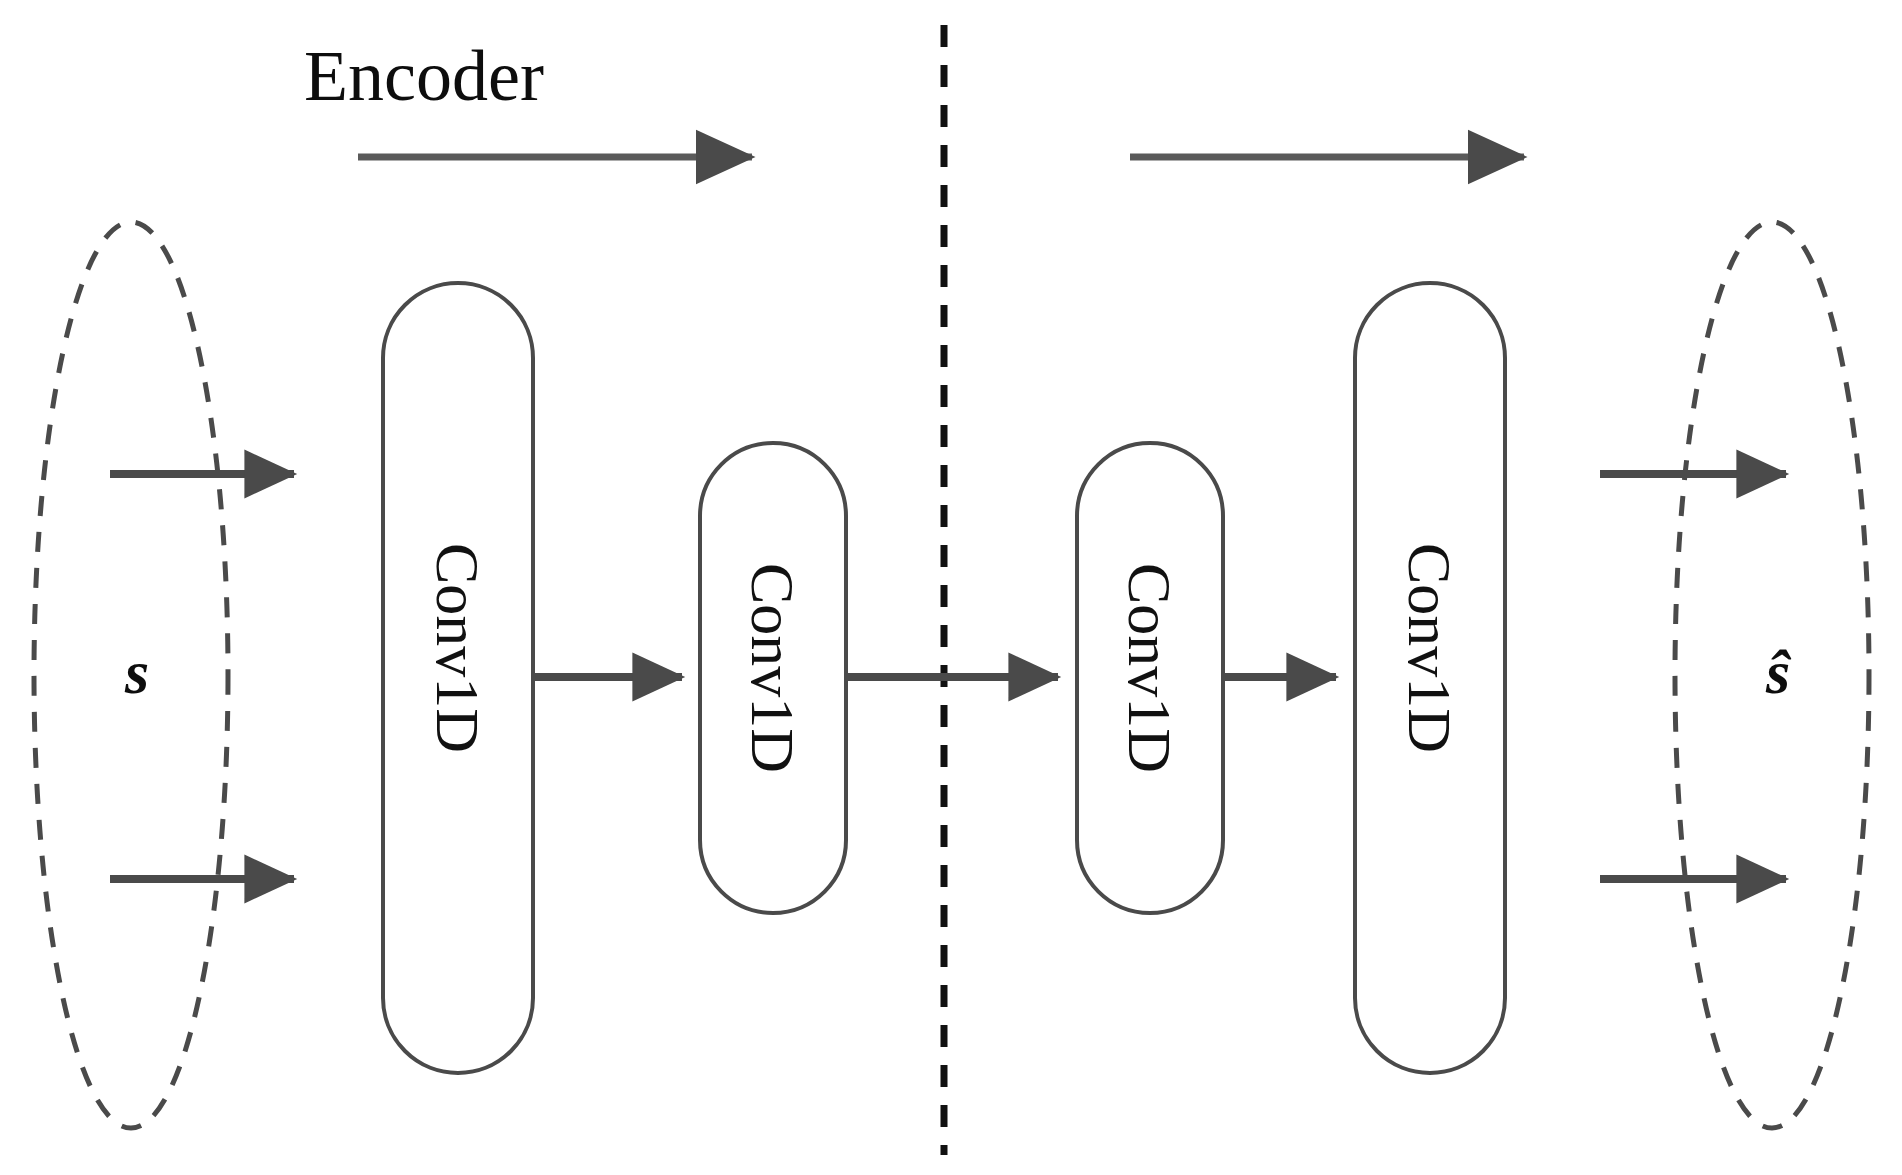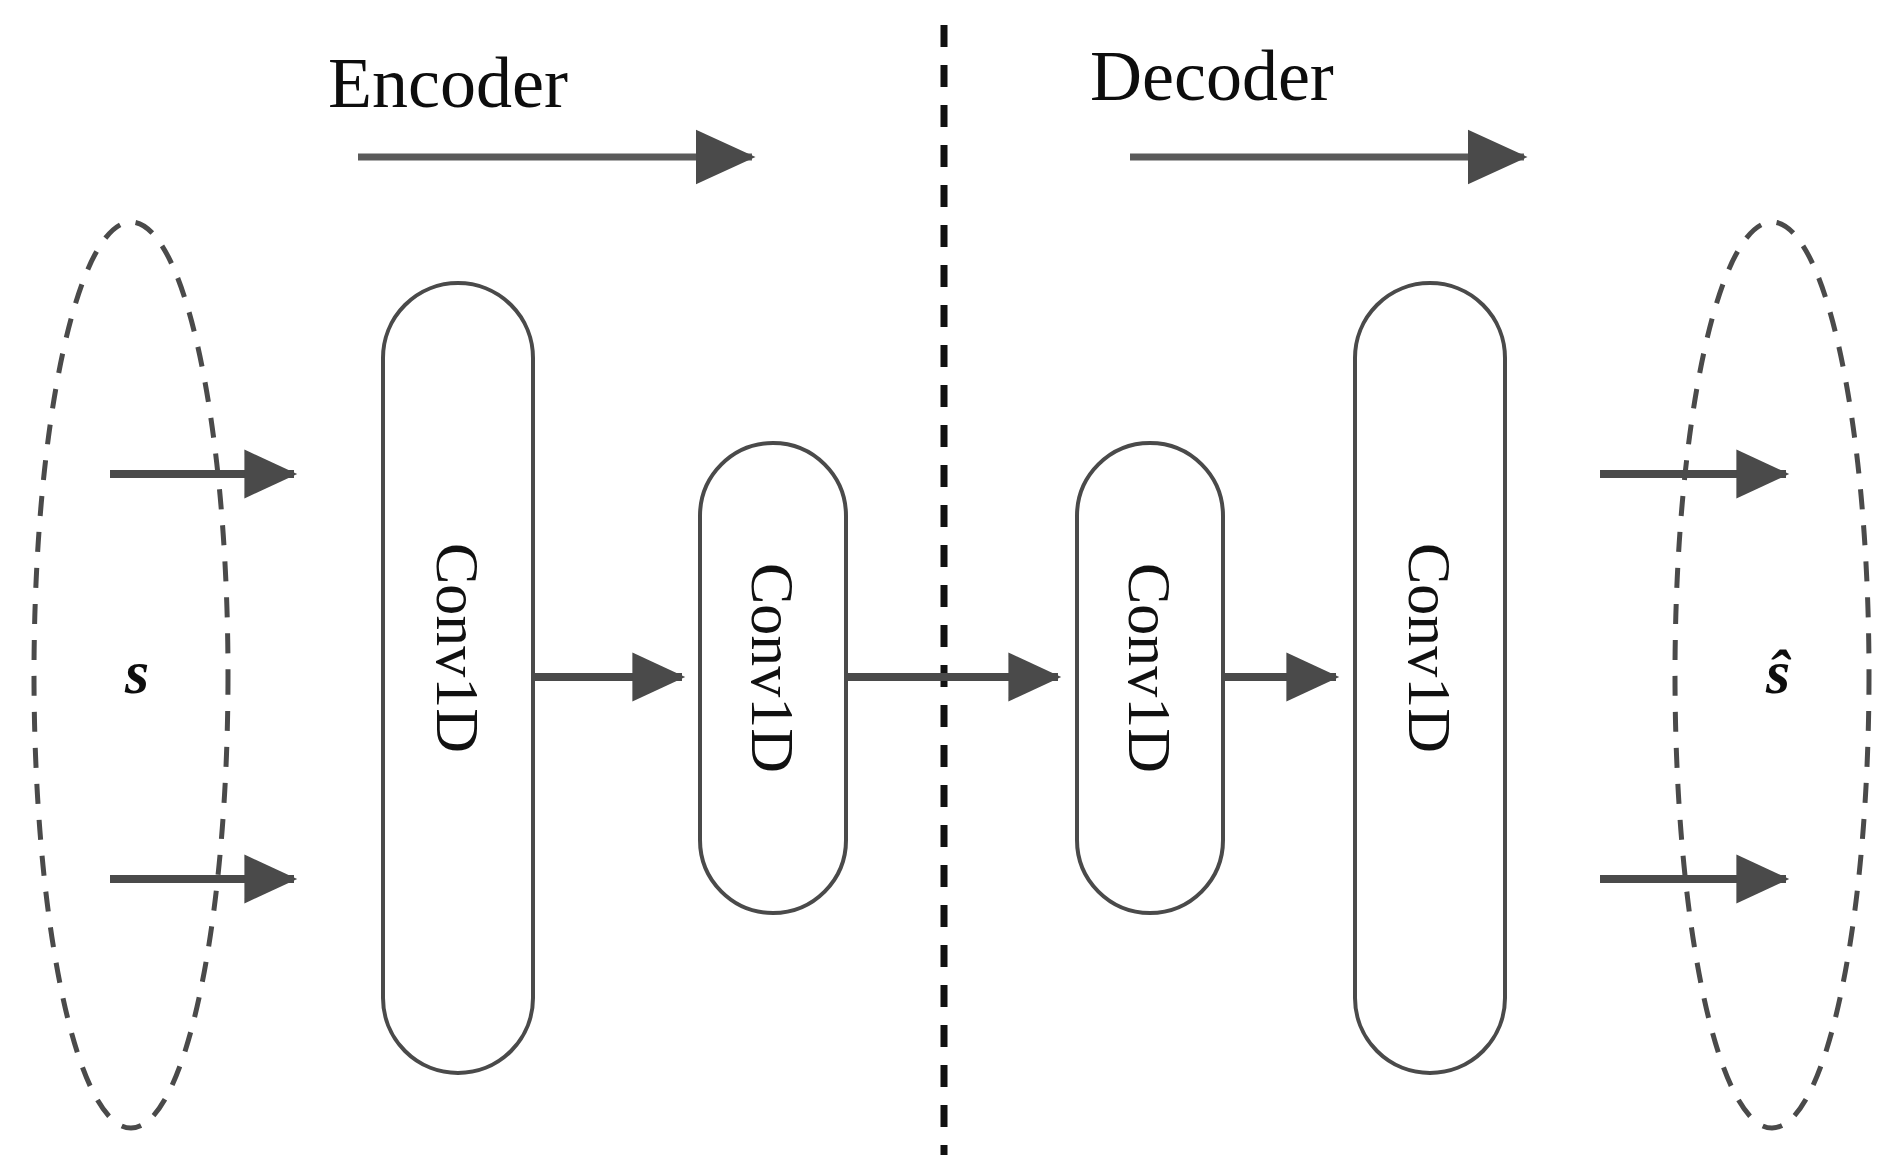--- a/index.html
+++ b/index.html
@@ -85,22 +85,21 @@
     <line x1="110" y1="879" x2="294" y2="879" stroke="#4a4a4a" stroke-width="8" marker-end="url(#arrowhead)"></line>
 
     <line x1="533" y1="677" x2="682" y2="677" stroke="#4a4a4a" stroke-width="8" marker-end="url(#arrowhead)"></line>
     <line x1="846" y1="677" x2="1058" y2="677" stroke="#4a4a4a" stroke-width="8" marker-end="url(#arrowhead)"></line>
     <line x1="1223" y1="677" x2="1336" y2="677" stroke="#4a4a4a" stroke-width="8" marker-end="url(#arrowhead)"></line>
 
     <line x1="1600" y1="474" x2="1786" y2="474" stroke="#4a4a4a" stroke-width="8" marker-end="url(#arrowhead)"></line>
     <line x1="1600" y1="879" x2="1786" y2="879" stroke="#4a4a4a" stroke-width="8" marker-end="url(#arrowhead)"></line>
   </svg>
 
-  <div class="section-label" style="left:328px; top:40px;margin-top:7px;">Encoder</div>
-  <div class="section-label" style="left:1090px; top:40px;">Decoder</div>
+  <div class="section-label" style="left:304px; top:40px;">Encoder</div>
 
   <div class="block-label" style="left:458px; top:648px; transform:translate(-50%,-50%) rotate(90deg);">Conv1D</div>
   <div class="block-label" style="left:773px; top:668px; transform:translate(-50%,-50%) rotate(90deg);">Conv1D</div>
   <div class="block-label" style="left:1150px; top:668px; transform:translate(-50%,-50%) rotate(90deg);">Conv1D</div>
   <div class="block-label" style="left:1430px; top:648px; transform:translate(-50%,-50%) rotate(90deg);">Conv1D</div>
 
   <div class="sym-label" style="left:137px; top:672px; transform:translate(-50%,-50%);">s</div>
   <div class="sym-label" style="left:1778px; top:672px; transform:translate(-50%,-50%);"><span>ŝ</span></div>
 
 </div>

